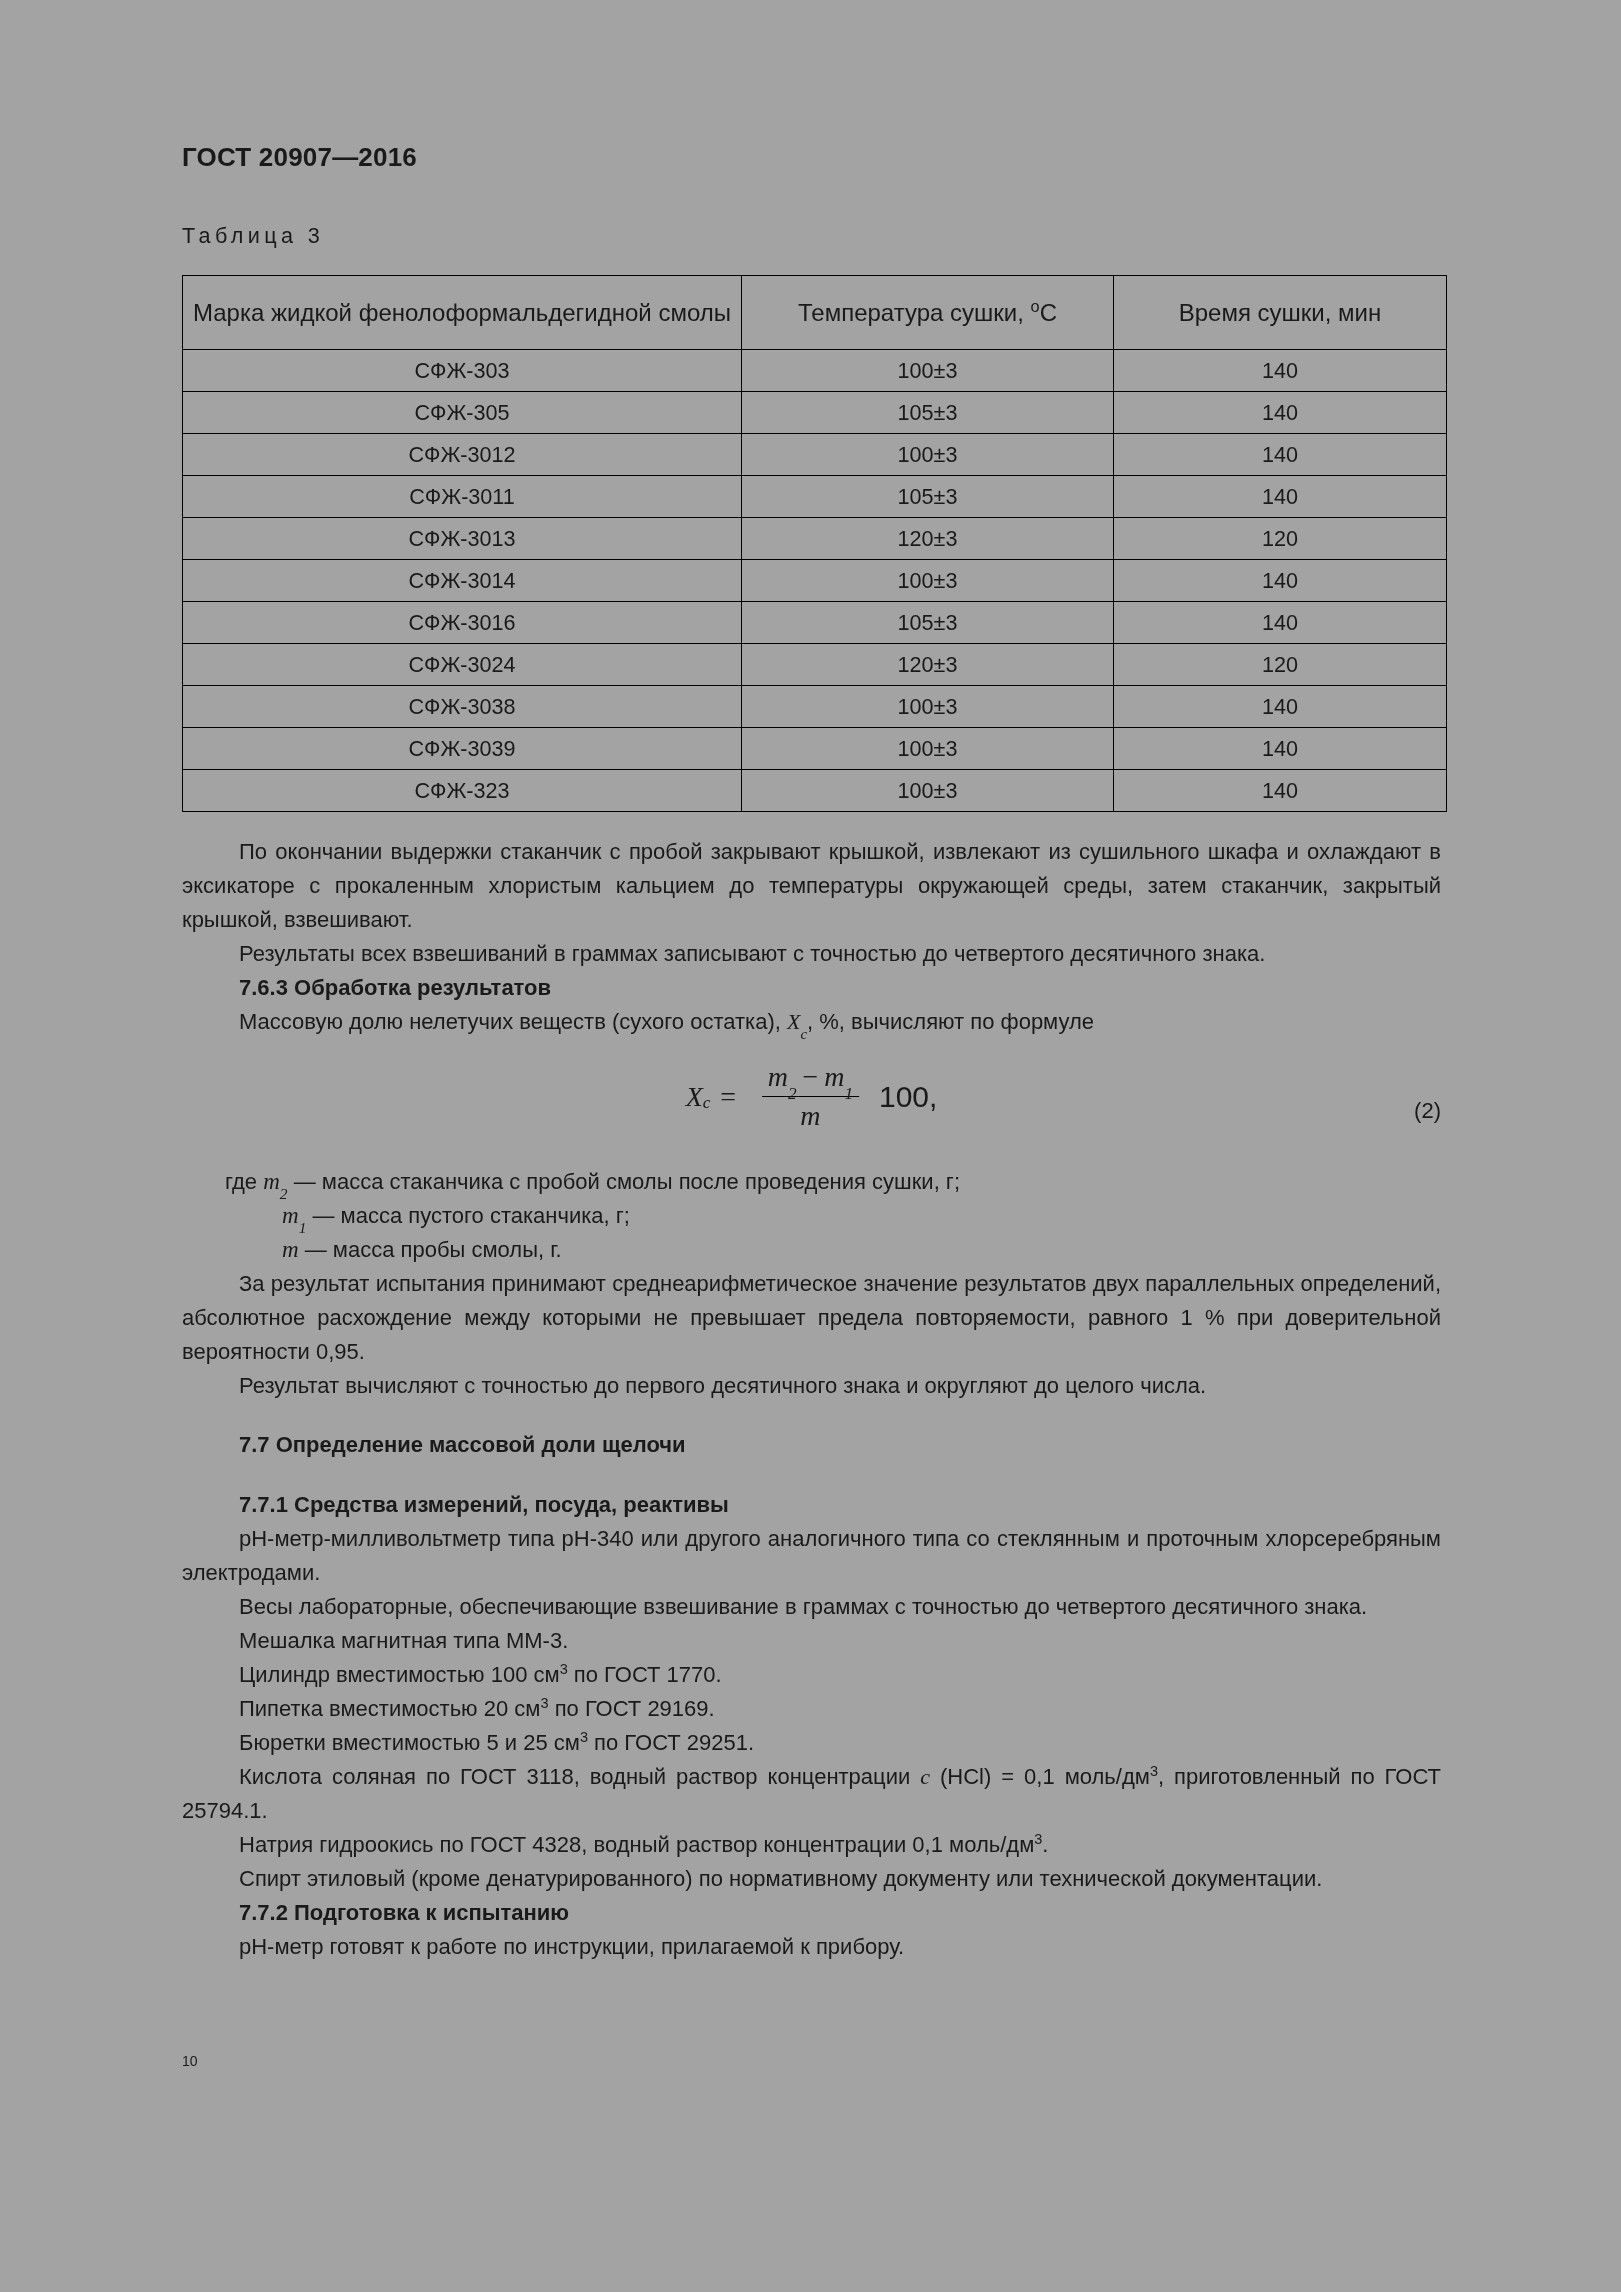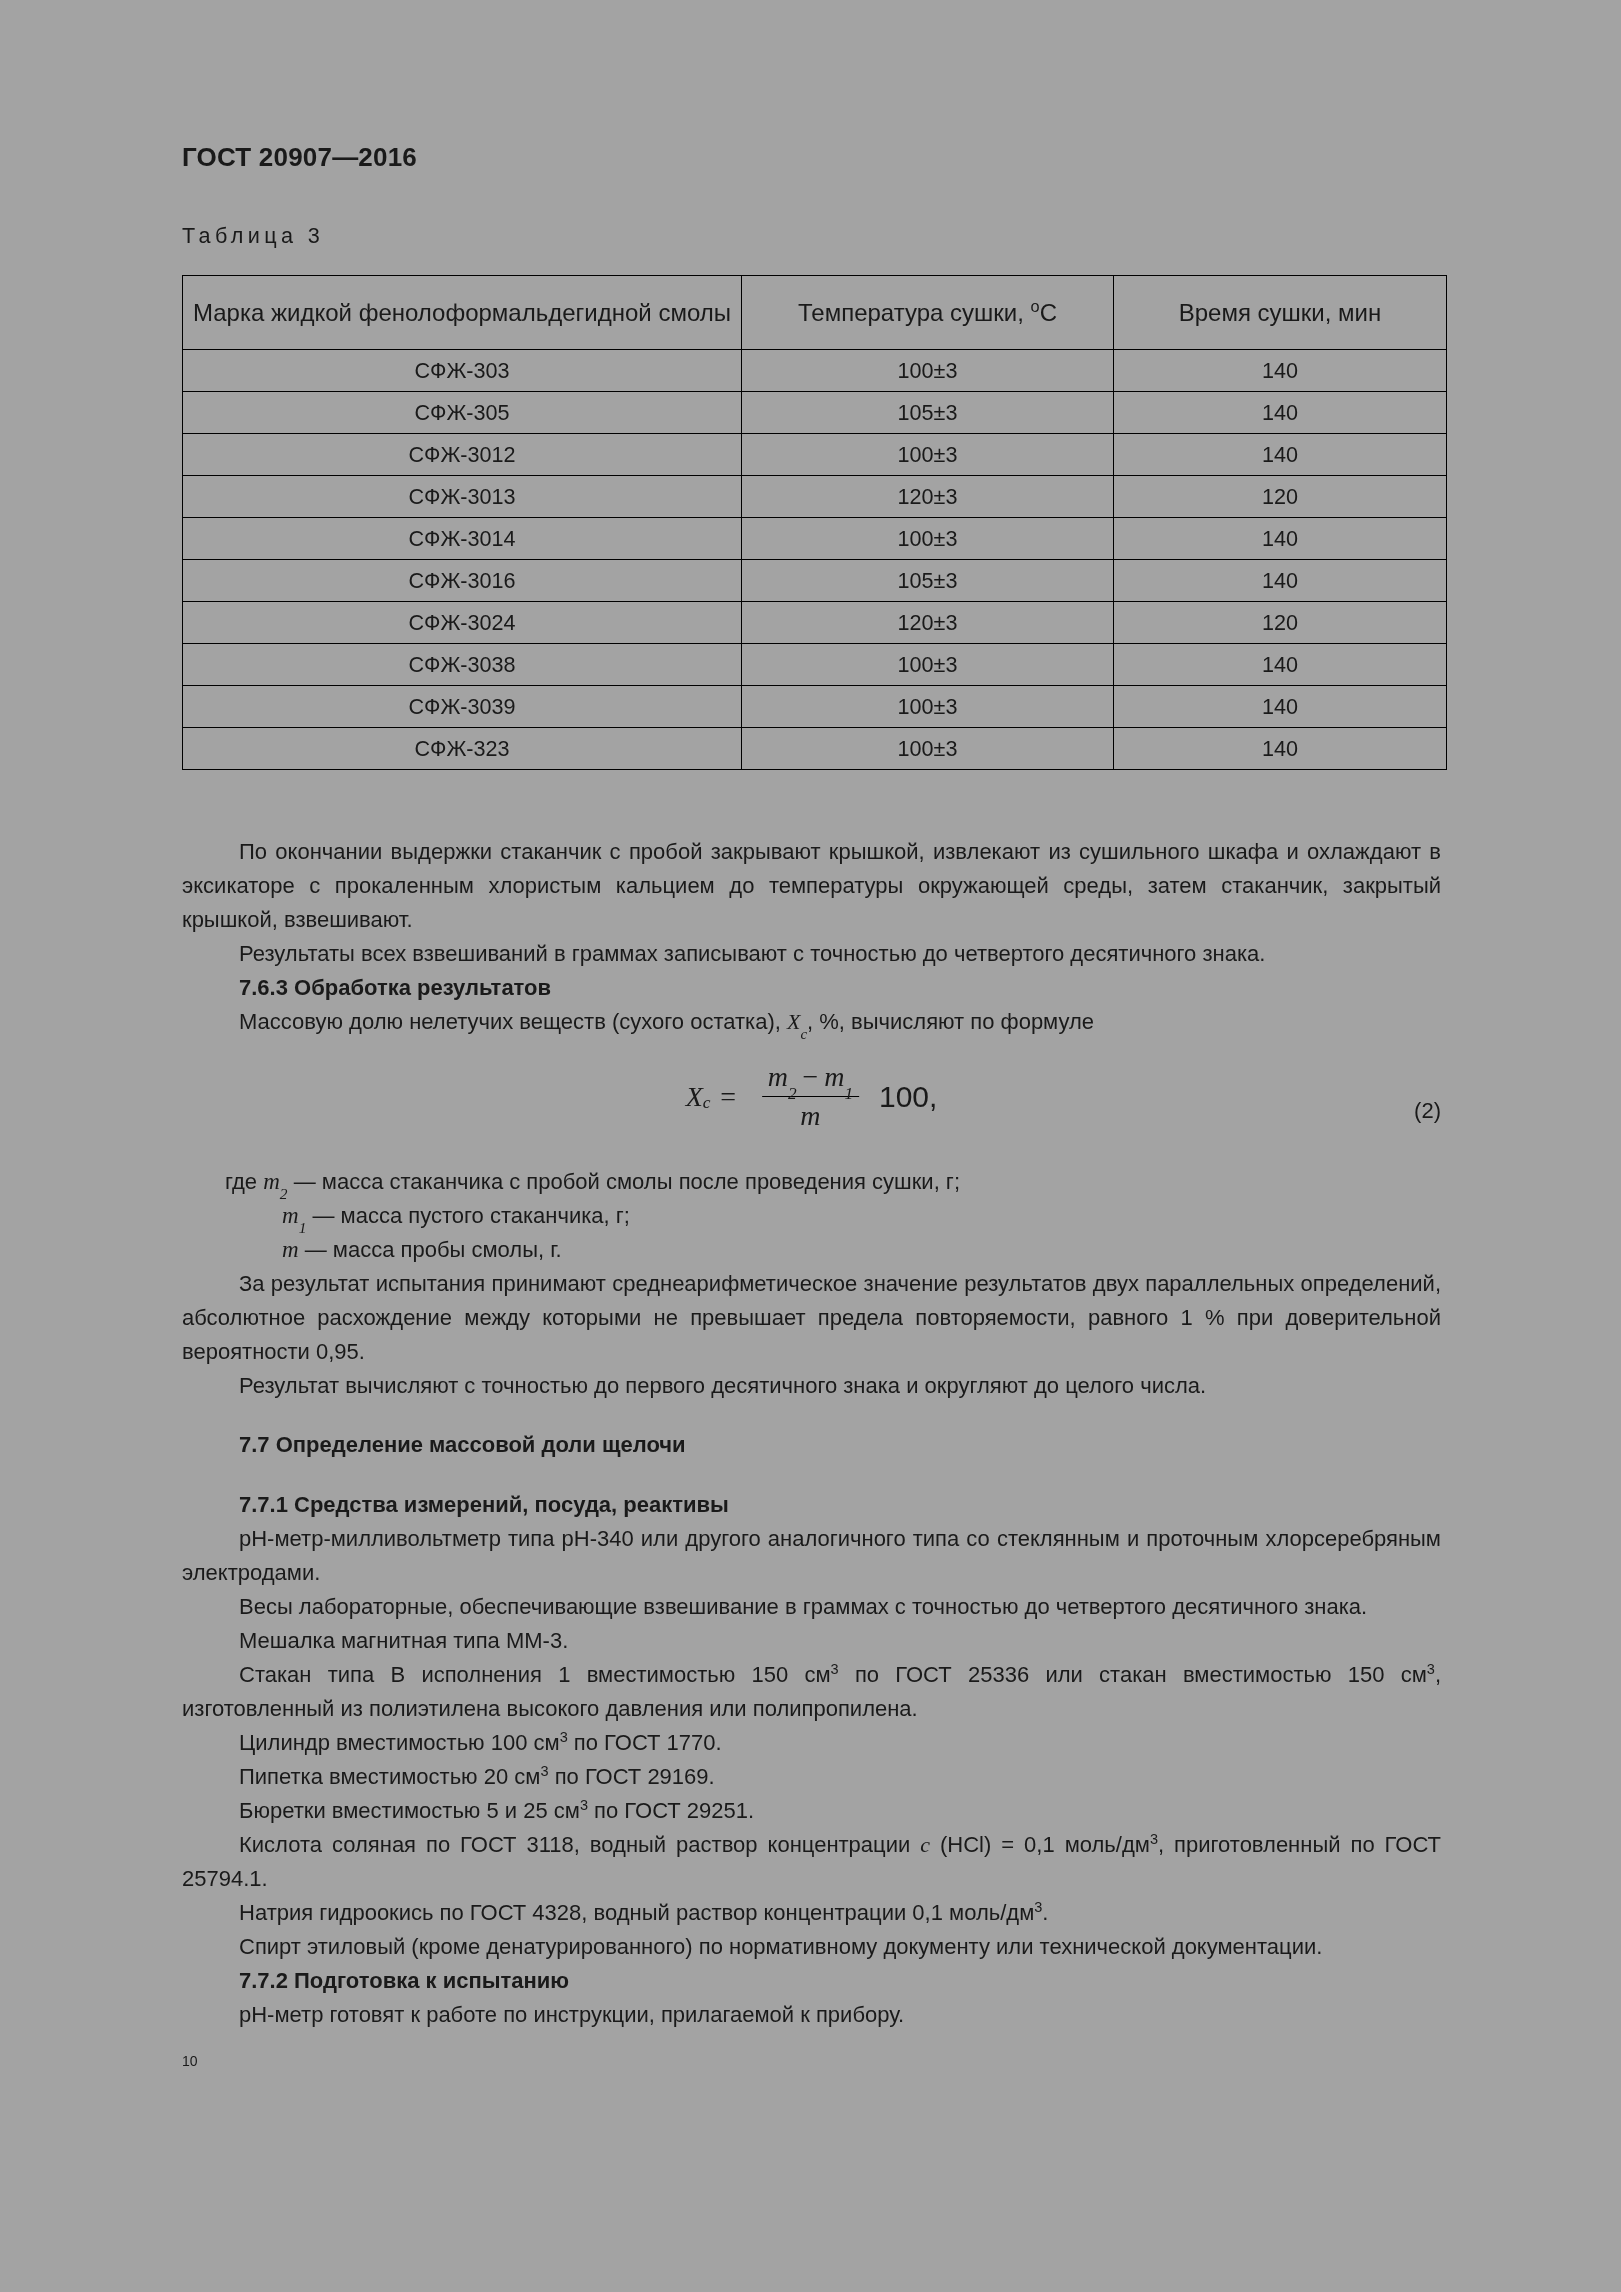--- a/index.html
+++ b/index.html
@@ -243,20 +243,25 @@
           <td>140</td>
         </tr>
         <tr>
           <td>СФЖ-305</td>
           <td>105±3</td>
           <td>140</td>
         </tr>
         <tr>
           <td>СФЖ-3012</td>
           <td>100±3</td>
+          <td>140</td>
+        </tr>
+        <tr>
+          <td>СФЖ-3011</td>
+          <td>105±3</td>
           <td>140</td>
         </tr>
         <tr>
           <td>СФЖ-3013</td>
           <td>120±3</td>
           <td>120</td>
         </tr>
         <tr>
           <td>СФЖ-3014</td>
           <td>100±3</td>
@@ -334,21 +339,20 @@
     <div class="gap-md"></div>
 
     <p class="h-bold nojust">7.7.1 Средства измерений, посуда, реактивы</p>
 
     <p class="ind">pH-метр-милливольтметр типа рН-340 или другого аналогичного типа со стеклянным и проточным хлорсеребряным электродами.</p>
 
     <p class="ind">Весы лабораторные, обеспечивающие взвешивание в граммах с точностью до четвертого десятичного знака.</p>
 
     <p class="ind nojust">Мешалка магнитная типа ММ-3.</p>
 
-    <p class="ind"><span>Стакан типа В исполнения 1 вместимостью 150 см</span><sup class="pw">3</sup><span> по ГОСТ 25336 или стакан вместимостью 150 см</span><sup class="pw">3</sup><span>, изготовленный из полиэтилена высокого давления или полипропилена.</span></p>
 
     <p class="ind nojust"><span>Цилиндр вместимостью 100 см</span><sup class="pw">3</sup><span> по ГОСТ 1770.</span></p>
 
     <p class="ind nojust"><span>Пипетка вместимостью 20 см</span><sup class="pw">3</sup><span> по ГОСТ 29169.</span></p>
 
     <p class="ind nojust"><span>Бюретки вместимостью 5 и 25 см</span><sup class="pw">3</sup><span> по ГОСТ 29251.</span></p>
 
     <p class="ind"><span> Кислота соляная по ГОСТ 3118, водный раствор концентрации </span><span class="ital-serif">c</span><span> (HCl) = 0,1 моль/дм</span><sup class="pw">3</sup><span>, приготовленный по ГОСТ 25794.1.</span></p>
 
     <p class="ind nojust"><span>Натрия гидроокись по ГОСТ 4328, водный раствор концентрации 0,1 моль/дм</span><sup class="pw">3</sup><span>.</span></p>

